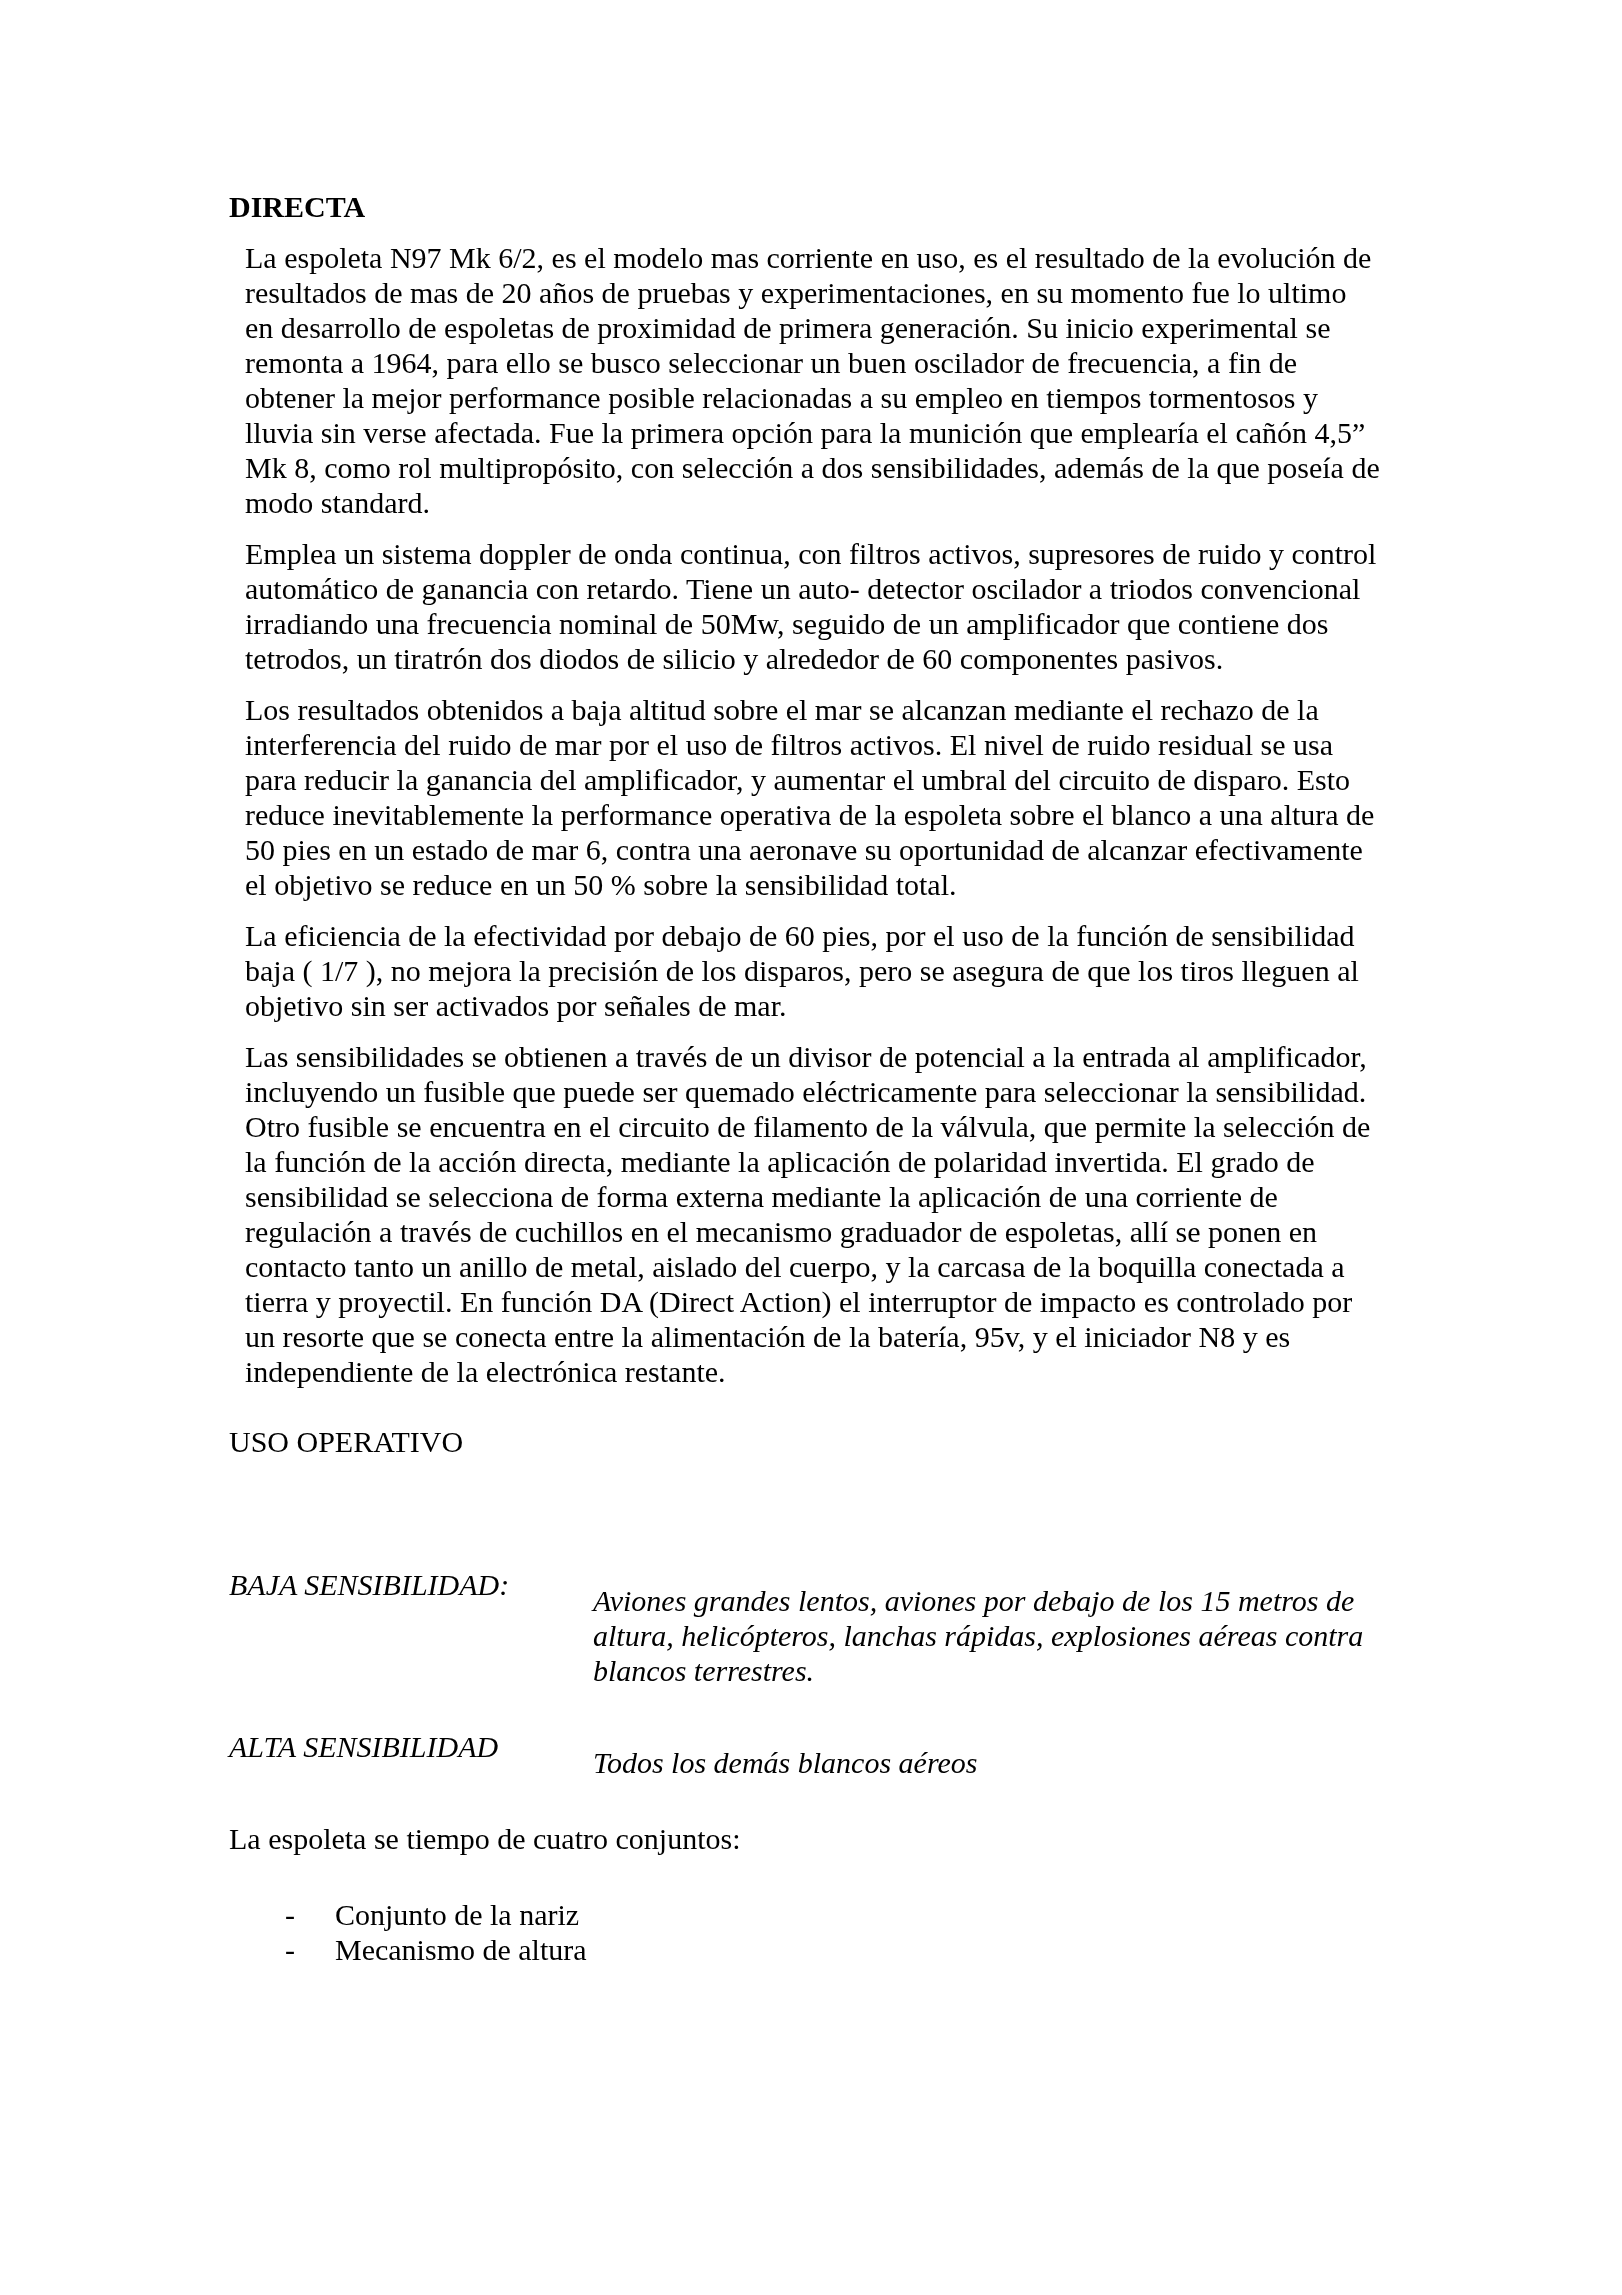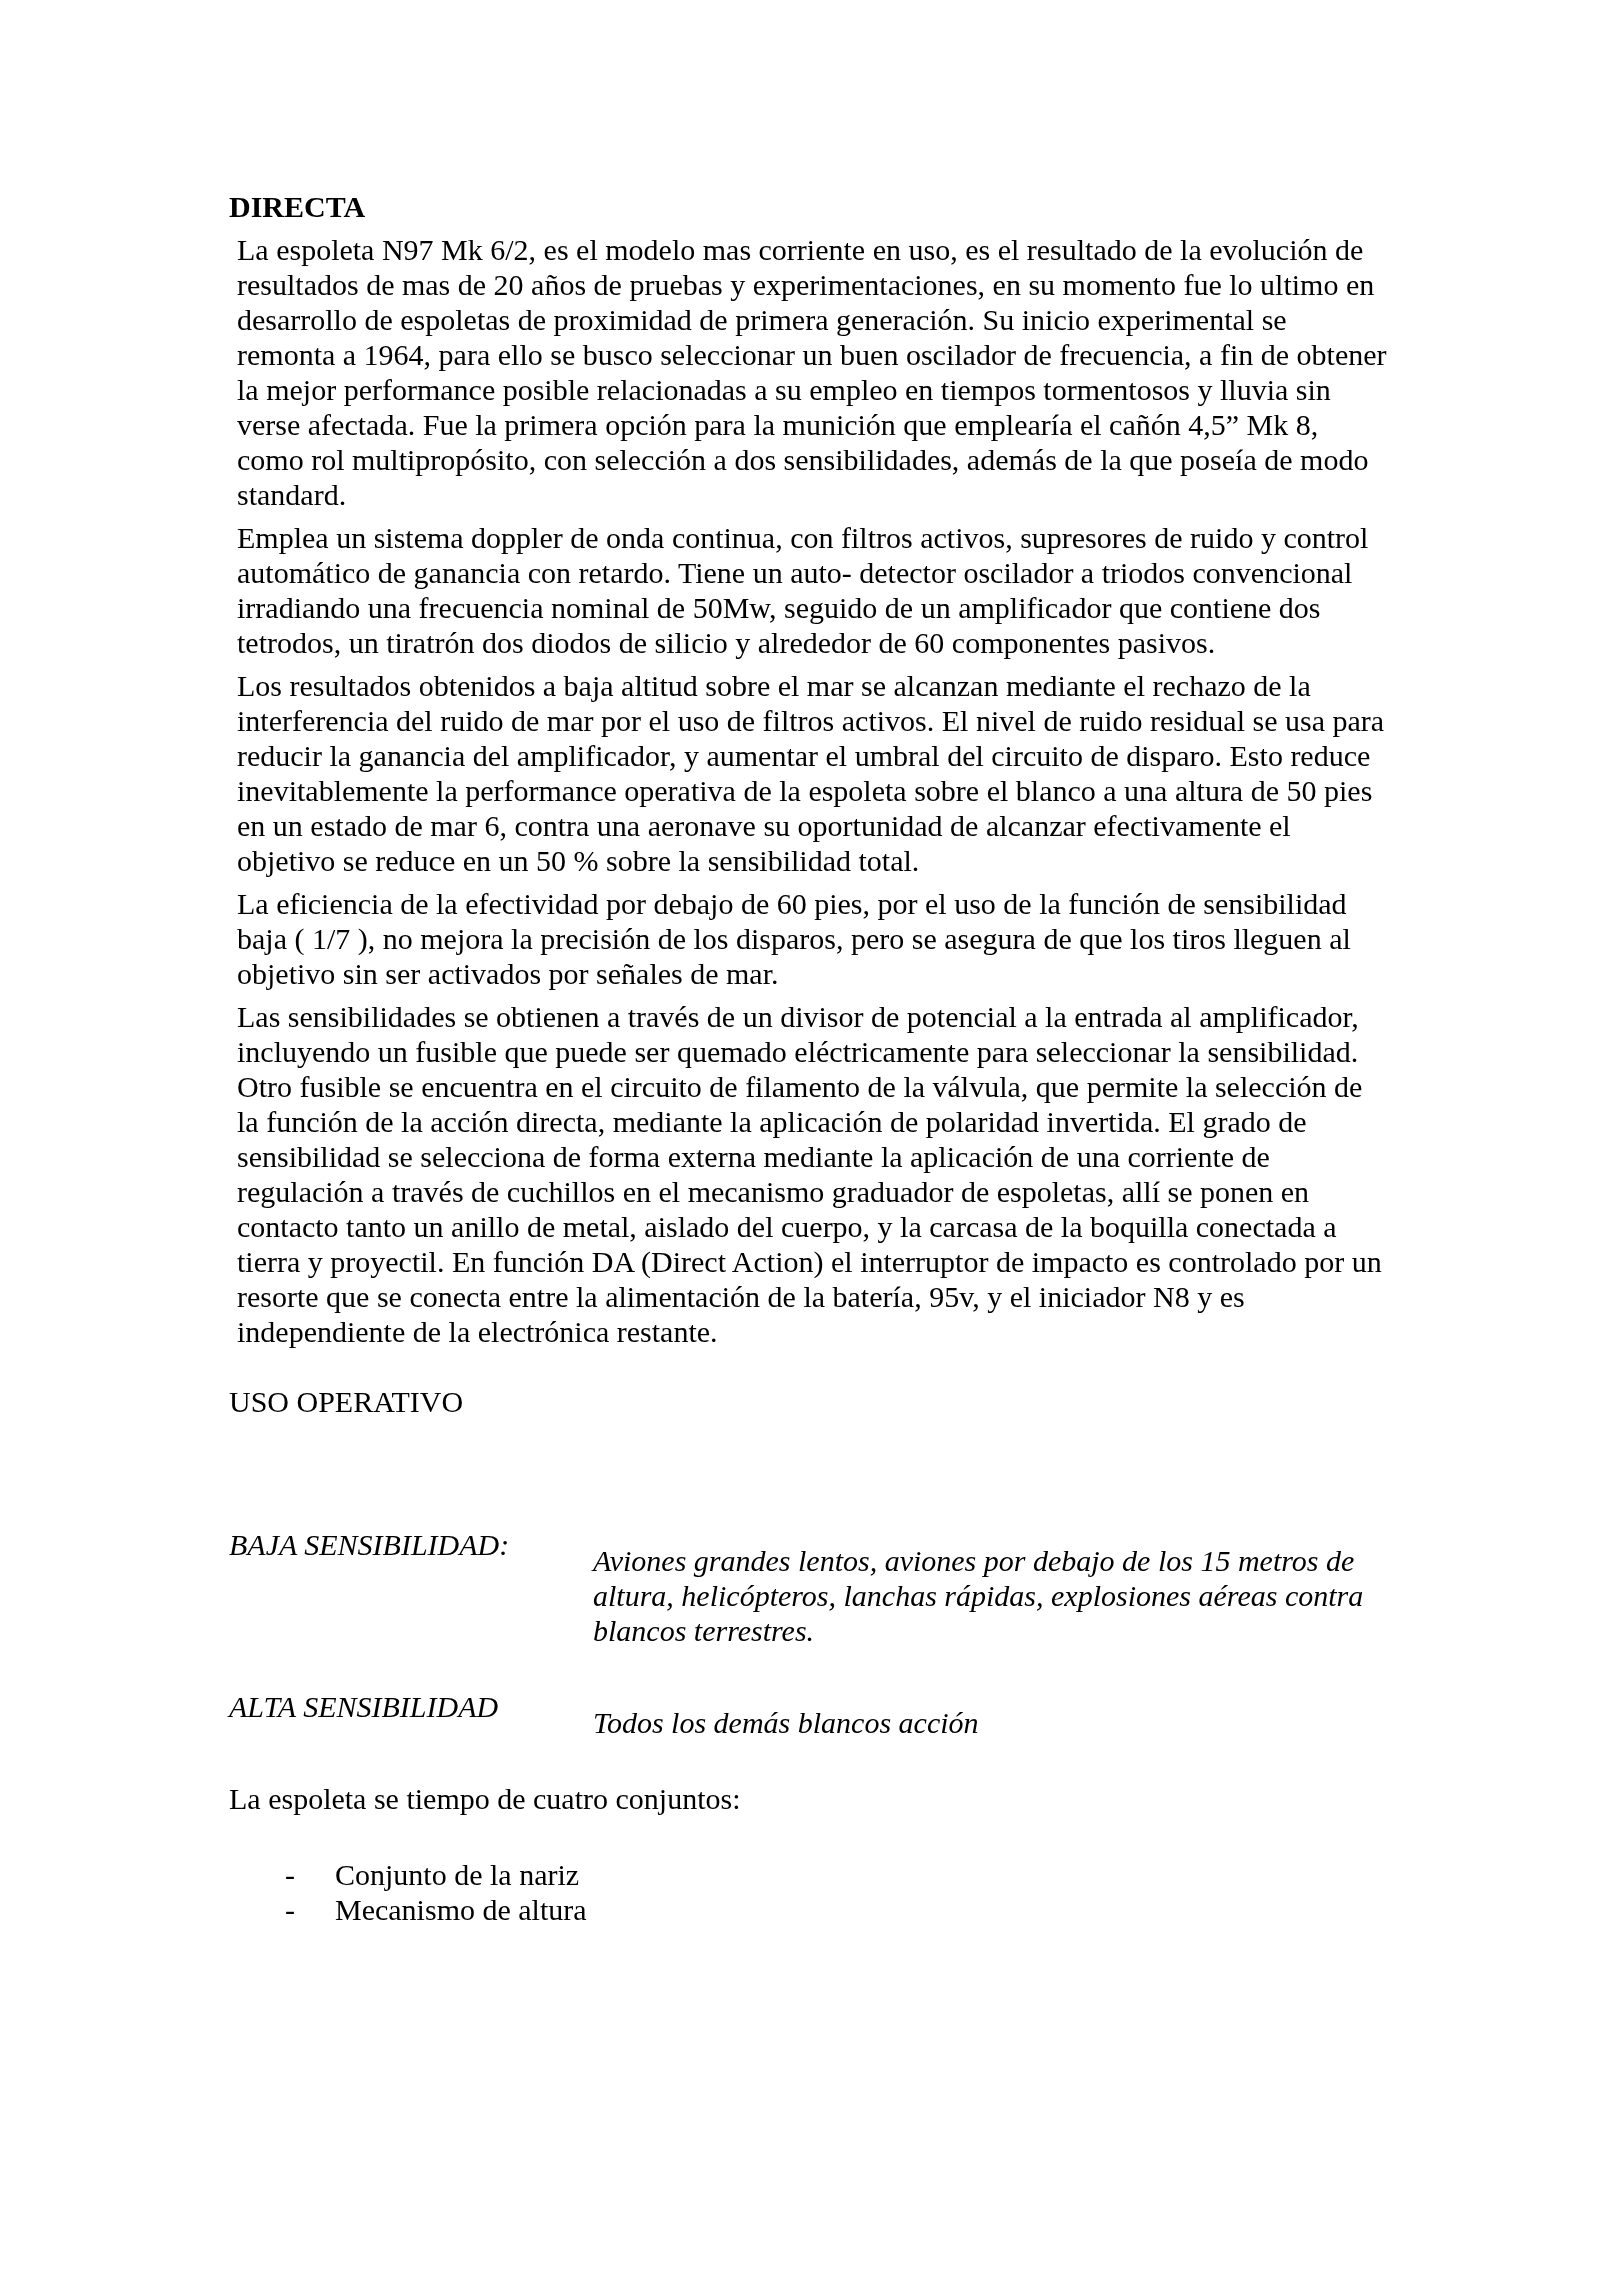--- a/index.html
+++ b/index.html
@@ -20,21 +20,21 @@
     color: #000000;
     overflow: hidden;
   }
   .doc-heading {
     font-weight: bold;
     font-size: 30px;
     line-height: 35px;
     margin: 0;
   }
   .para {
-    margin: 8px;
+    margin: 16px;
   }
   .section-heading {
     font-weight: normal;
     font-size: 30px;
     line-height: 35px;
     margin: 35px 0 108px 0;
   }
   .op-row {
     display: flex;
     flex-direction: row;
@@ -85,21 +85,21 @@
 
   <h2 class="section-heading">USO OPERATIVO</h2>
 
   <div class="op-row">
     <div class="op-label">BAJA SENSIBILIDAD:</div>
     <div class="op-desc">Aviones grandes lentos, aviones por debajo de los 15 metros de altura, helicópteros, lanchas rápidas, explosiones aéreas contra blancos terrestres.</div>
   </div>
 
   <div class="op-row">
     <div class="op-label">ALTA SENSIBILIDAD</div>
-    <div class="op-desc">Todos los demás blancos acción</div>
+    <div class="op-desc">Todos los demás blancos aéreos</div>
   </div>
 
 
   <p class="para components-intro">La espoleta se tiempo de cuatro conjuntos:</p>
 
   <div class="list-item">
     <span class="list-bullet">-</span>
     <span class="list-text">Conjunto de la nariz</span>
   </div>
 

